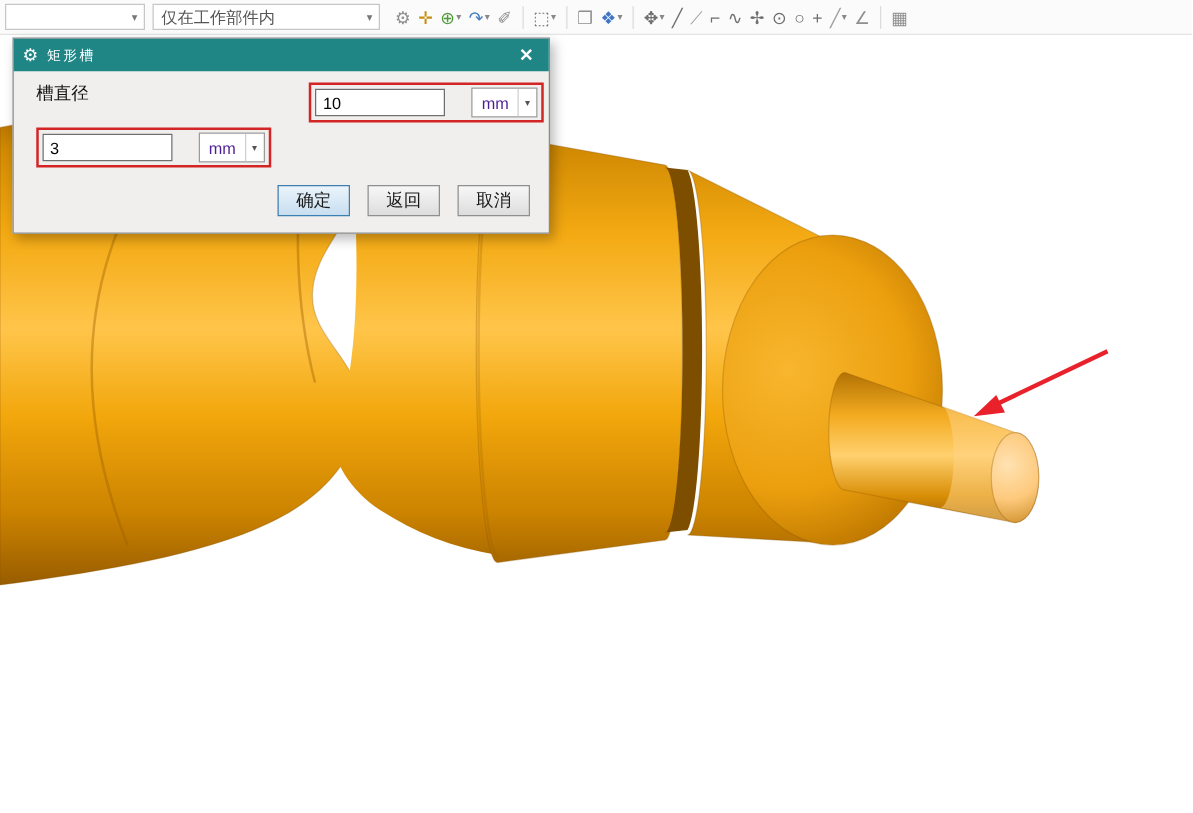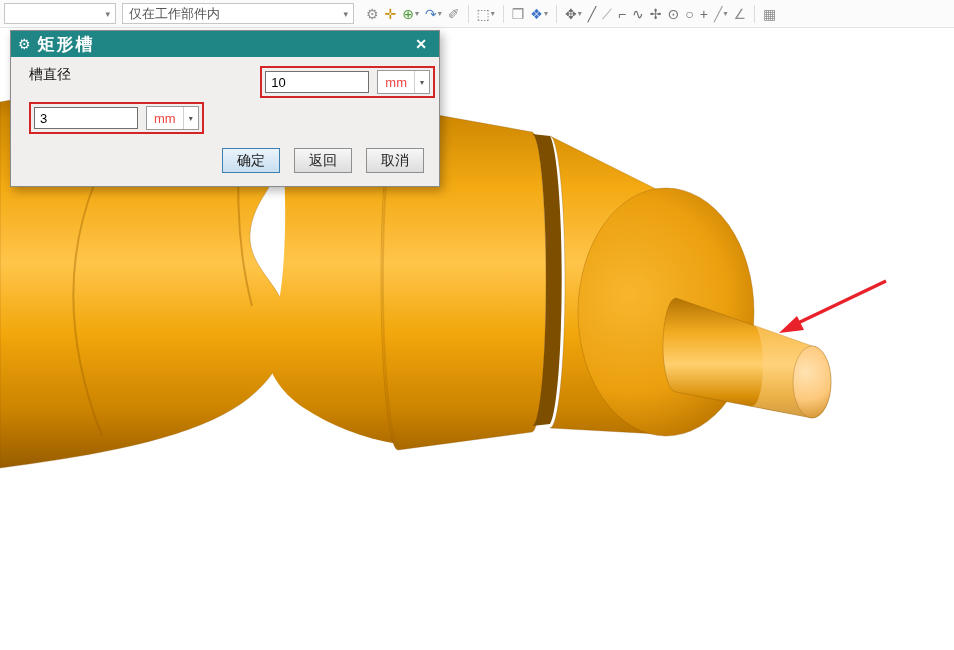--- a/index.html
+++ b/index.html
@@ -9,48 +9,48 @@
   }
   
   .toolbar{
     position:absolute;top:0;left:0;width:954px;height:28px;box-sizing:border-box;
     background:#fbfbfb;border-bottom:1px solid #e4e4e4;
     display:flex;align-items:center;gap:6px;padding:0 4px;z-index:3;
   }
   .combo{height:21px;background:#fff;border:1px solid #c6c6c6;display:flex;align-items:center;
     padding:0 2px 0 6px;box-sizing:border-box;cursor:pointer}
   .combo-small{width:112px}
-  .combo-wide{width:232px}
+  .combo-wide{width:182px}
   .combo-val{flex:1;font-size:13px;color:#555;white-space:nowrap;overflow:hidden}
   .combo-arrow{font-size:9px;color:#777;padding:0 3px}
   .tb-icons{display:flex;align-items:center;gap:2px;margin-left:4px}
   .tb-btn{display:flex;align-items:center;height:22px;padding:0 2px;border-radius:2px;cursor:pointer}
   .tb-glyph{font-size:14px;line-height:1}
   .tb-dd{font-size:8px;color:#888;margin-left:1px}
   .tb-sep{width:1px;height:18px;background:#dcdcdc;margin:0 4px}
   
   .viewport{position:absolute;left:0;top:28px;width:954px;height:622px;background:#fff;z-index:1}
   .viewport svg{display:block}
   
   .dialog{
     position:absolute;left:10px;top:30px;width:428px;z-index:5;
     background:#f0efed;border:1px solid #8a8a8a;box-shadow:3px 4px 9px rgba(0,0,0,.28);
   }
   .dlg-titlebar{height:26px;background:#1f8585;display:flex;align-items:center;padding:0 7px;color:#fff}
   .dlg-gear{font-size:14px;margin-right:7px}
-  .dlg-title{font-size:17px;font-weight:bold;letter-spacing:2px}
+  .dlg-title{font-size:11px;font-weight:normal;letter-spacing:2px}
   .dlg-close{margin-left:auto;font-size:14px;font-weight:bold;width:22px;text-align:center;cursor:pointer}
   .dlg-body{padding-top:7px}
   .dlg-row{display:flex;align-items:flex-start;padding:2px 3px 2px 18px}
   .dlg-label{flex:1;font-size:14px;color:#141414}
-  .red-group{display:flex;align-items:center;gap:8px;border:2px solid #d32525;padding:2px 3px;margin-right:1px}
+  .red-group{display:flex;align-items:center;gap:21px;border:2px solid #d32525;padding:2px 3px;margin-right:1px}
   .val-input{width:92px;height:20px;border:1px solid #6f6f6f;font-size:13px;padding:0 5px;
     font-family:"Liberation Sans",sans-serif;background:#fff;box-sizing:content-box}
   .unit-box{display:flex;align-items:stretch;height:22px;border:1px solid #9a9a9a;background:#fff;cursor:pointer}
-  .unit-label{display:flex;align-items:center;padding:0 7px;font-size:13px;color:#ef4444}
+  .unit-label{display:flex;align-items:center;padding:0 7px;font-size:13px;color:#4c1d95}
   .unit-dd{display:flex;align-items:center;justify-content:center;width:14px;border-left:1px solid #d0d0d0;
     font-size:8px;color:#555}
   .dlg-buttons{display:flex;justify-content:flex-end;gap:14px;padding:12px 15px 13px}
   .btn{min-width:58px;height:25px;font-size:14px;font-family:"Liberation Sans",sans-serif;
     border:1px solid #8f8f8f;background:linear-gradient(#f7f7f7,#dddddd);color:#1a1a1a;
     cursor:pointer;padding:0 10px}
   .btn-primary{border-color:#3c7fb1;background:linear-gradient(#ebf4fb,#c8def0)}
 </style>
 </head>
 <body>

